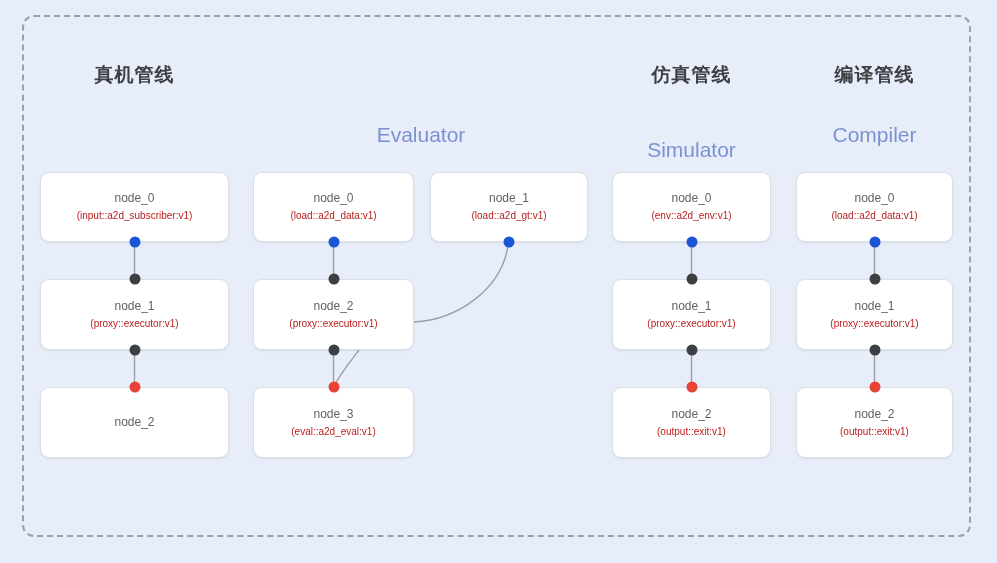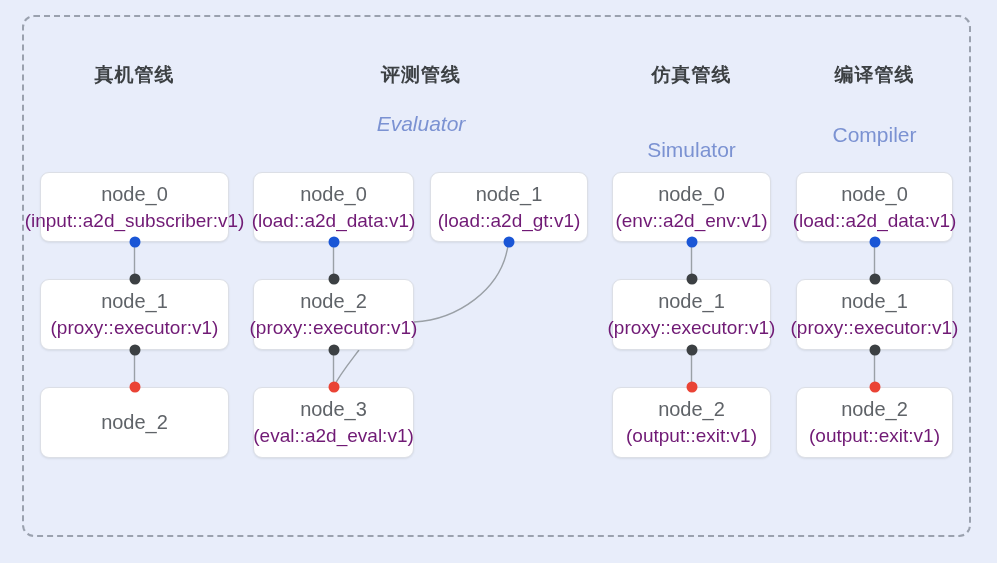--- a/index.html
+++ b/index.html
@@ -59,27 +59,27 @@
     border: 1px solid #dcdfe6;
     border-radius: 9px;
     box-shadow: 0 1px 2px rgba(60,64,67,0.10);
     display: flex;
     flex-direction: column;
     align-items: center;
     justify-content: center;
     gap: 4px;
   }
   .node-title {
-    font-size: 20px;
+    font-size: 12px;
     color: #5f6368;
     line-height: 1.15;
   }
   .node-sub {
-    font-size: 19px;
-    color: #701a75;
+    font-size: 10px;
+    color: #b91c1c;
     line-height: 1.15;
     white-space: nowrap;
   }
   .port {
     position: absolute;
     width: 11px;
     height: 11px;
     border-radius: 50%;
     transform: translate(-50%, -50%);
   }
@@ -126,22 +126,21 @@
     <span class="node-sub">(proxy::executor:v1)</span>
   </div>
   <div class="port port-black" style="left:134.5px; top:279px;"></div>
   <div class="port port-black" style="left:134.5px; top:350px;"></div>
 
   <div class="node-box" style="left:40px; top:387px; width:189px; height:71px;">
     <span class="node-title">node_2</span>
   </div>
   <div class="port port-red" style="left:134.5px; top:387px;"></div>
 
-  <div class="col-title" style="left:253px; top:62px; width:336px;">评测管线</div>
-  <div class="col-subtitle" style="left:253px; top:112px; width:336px;font-style:italic;">Evaluator</div>
+  <div class="col-subtitle" style="left:253px; top:123px; width:336px;">Evaluator</div>
 
   <div class="node-box" style="left:253px; top:172px; width:161px; height:70px;">
     <span class="node-title">node_0</span>
     <span class="node-sub">(load::a2d_data:v1)</span>
   </div>
   <div class="port port-blue" style="left:333.5px; top:242px;"></div>
 
   <div class="node-box" style="left:430px; top:172px; width:158px; height:70px;">
     <span class="node-title">node_1</span>
     <span class="node-sub">(load::a2d_gt:v1)</span>

